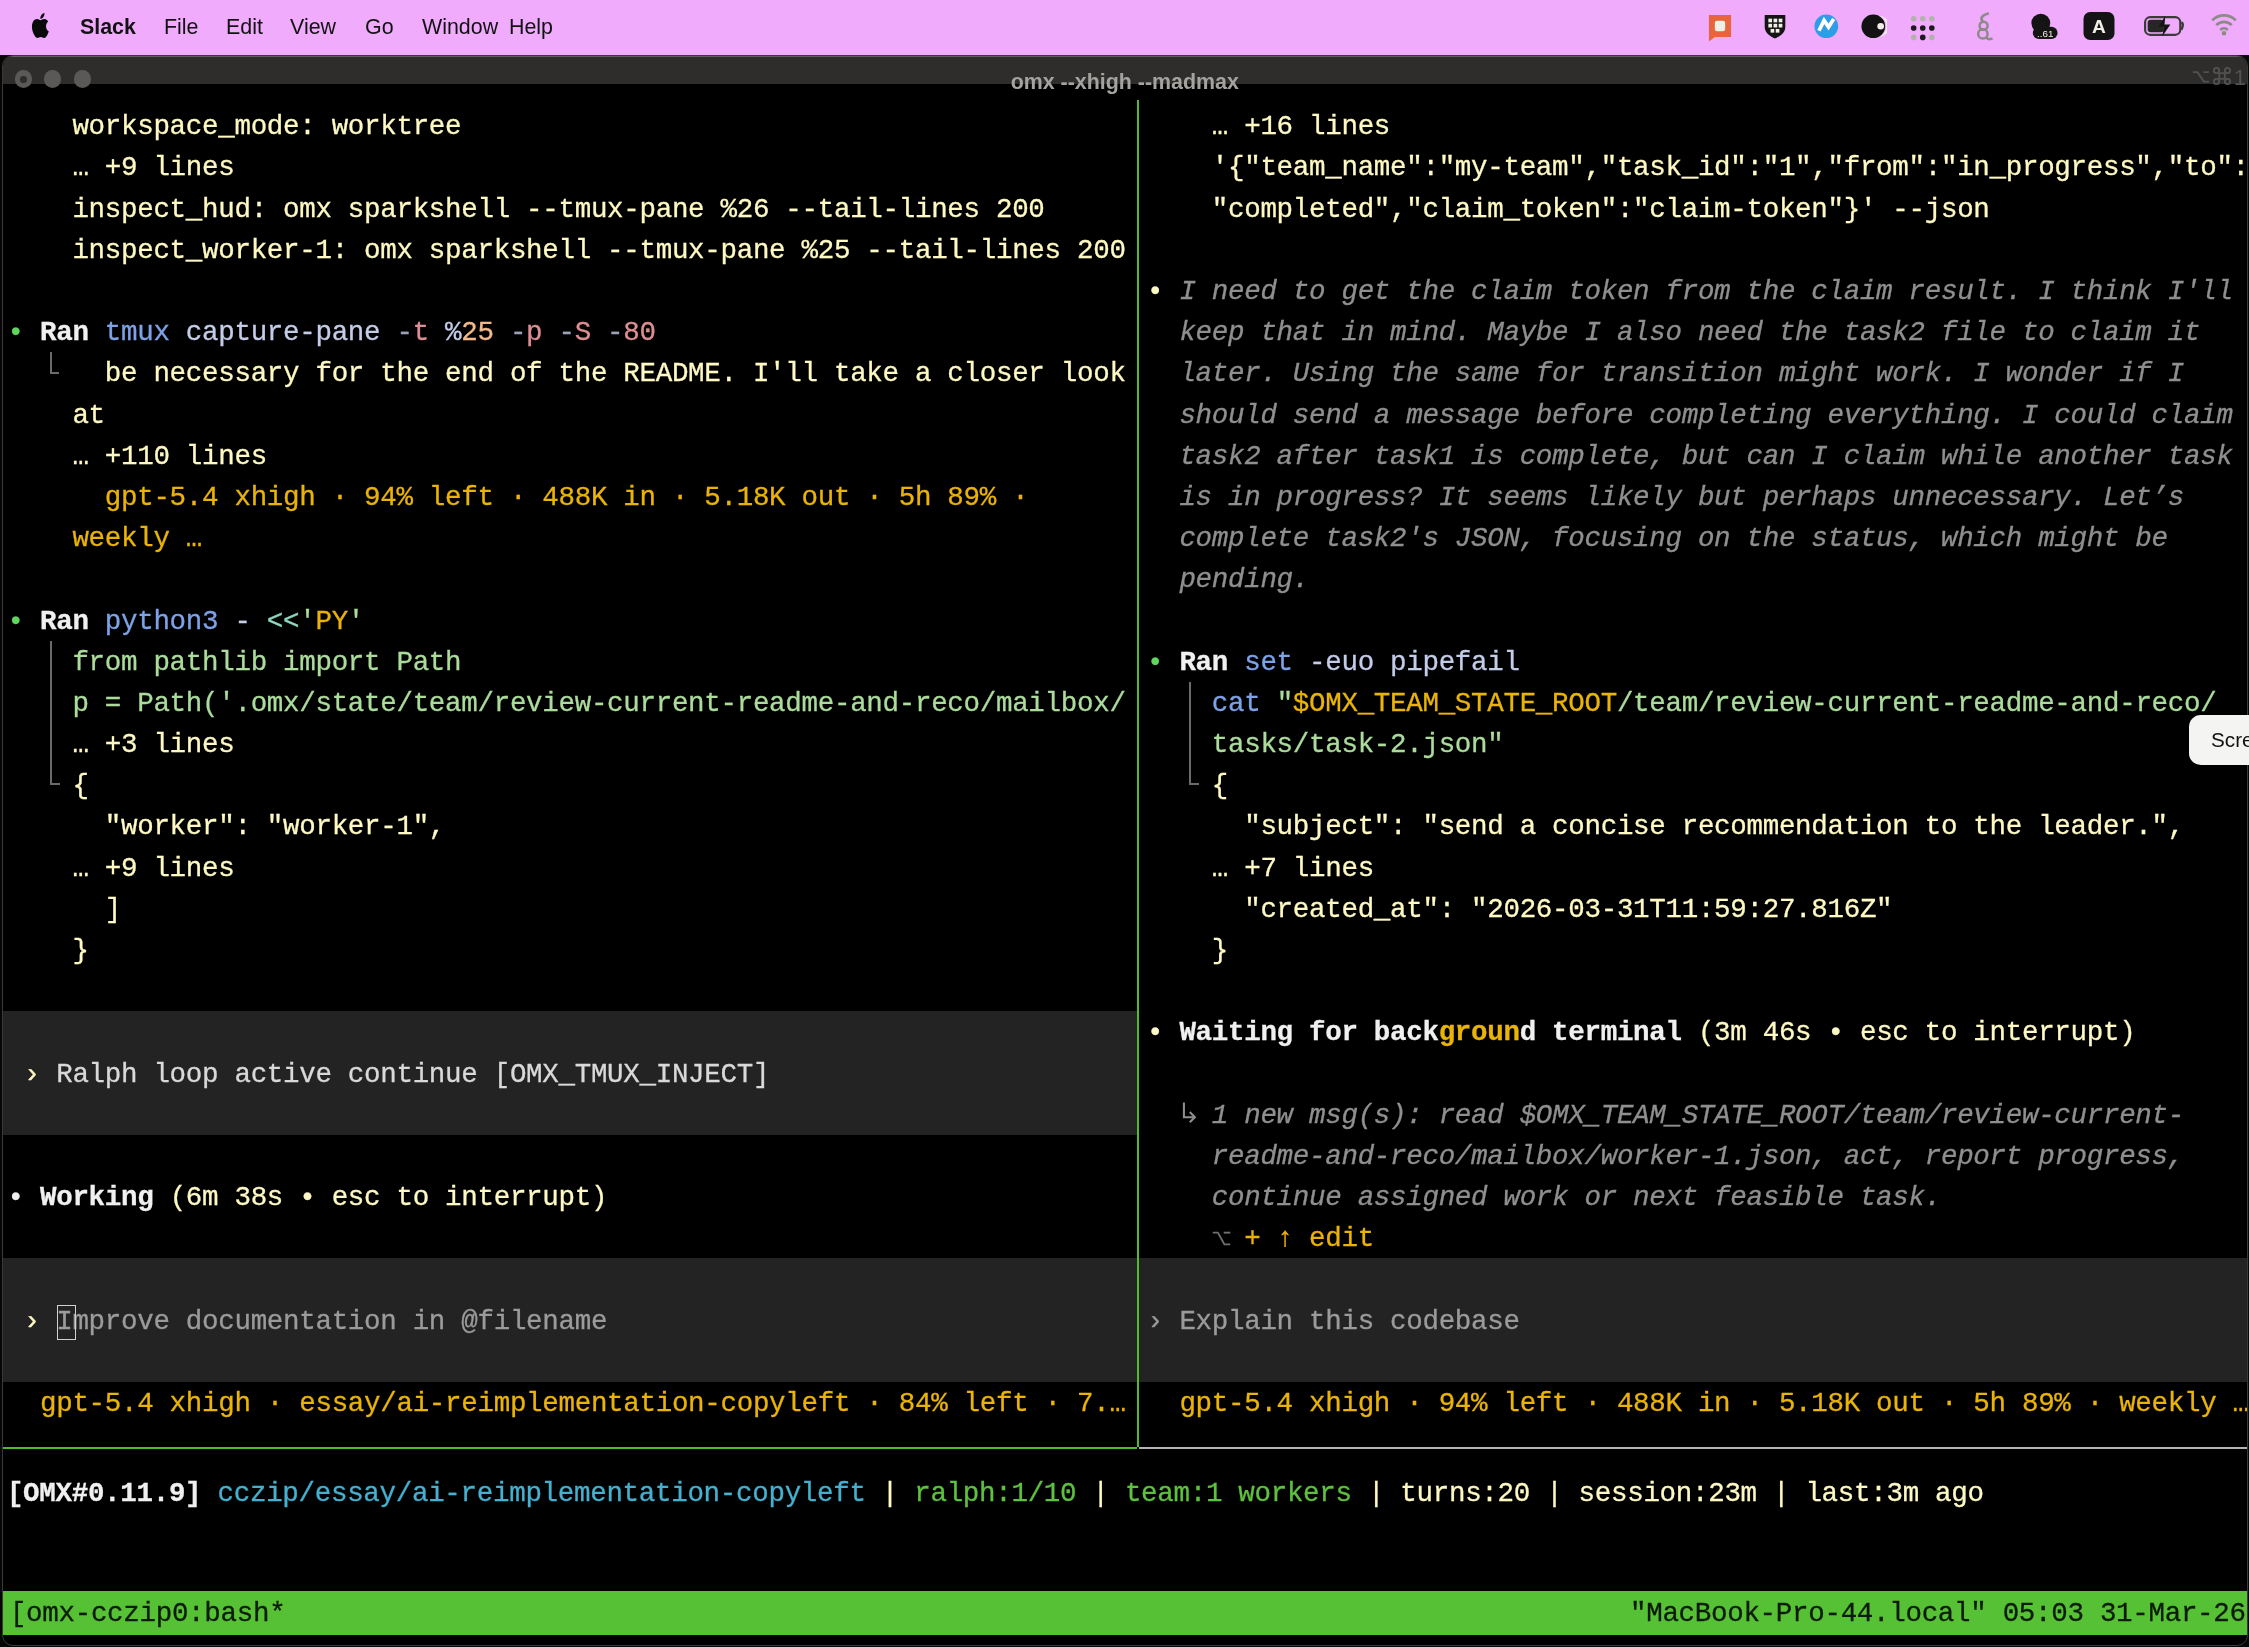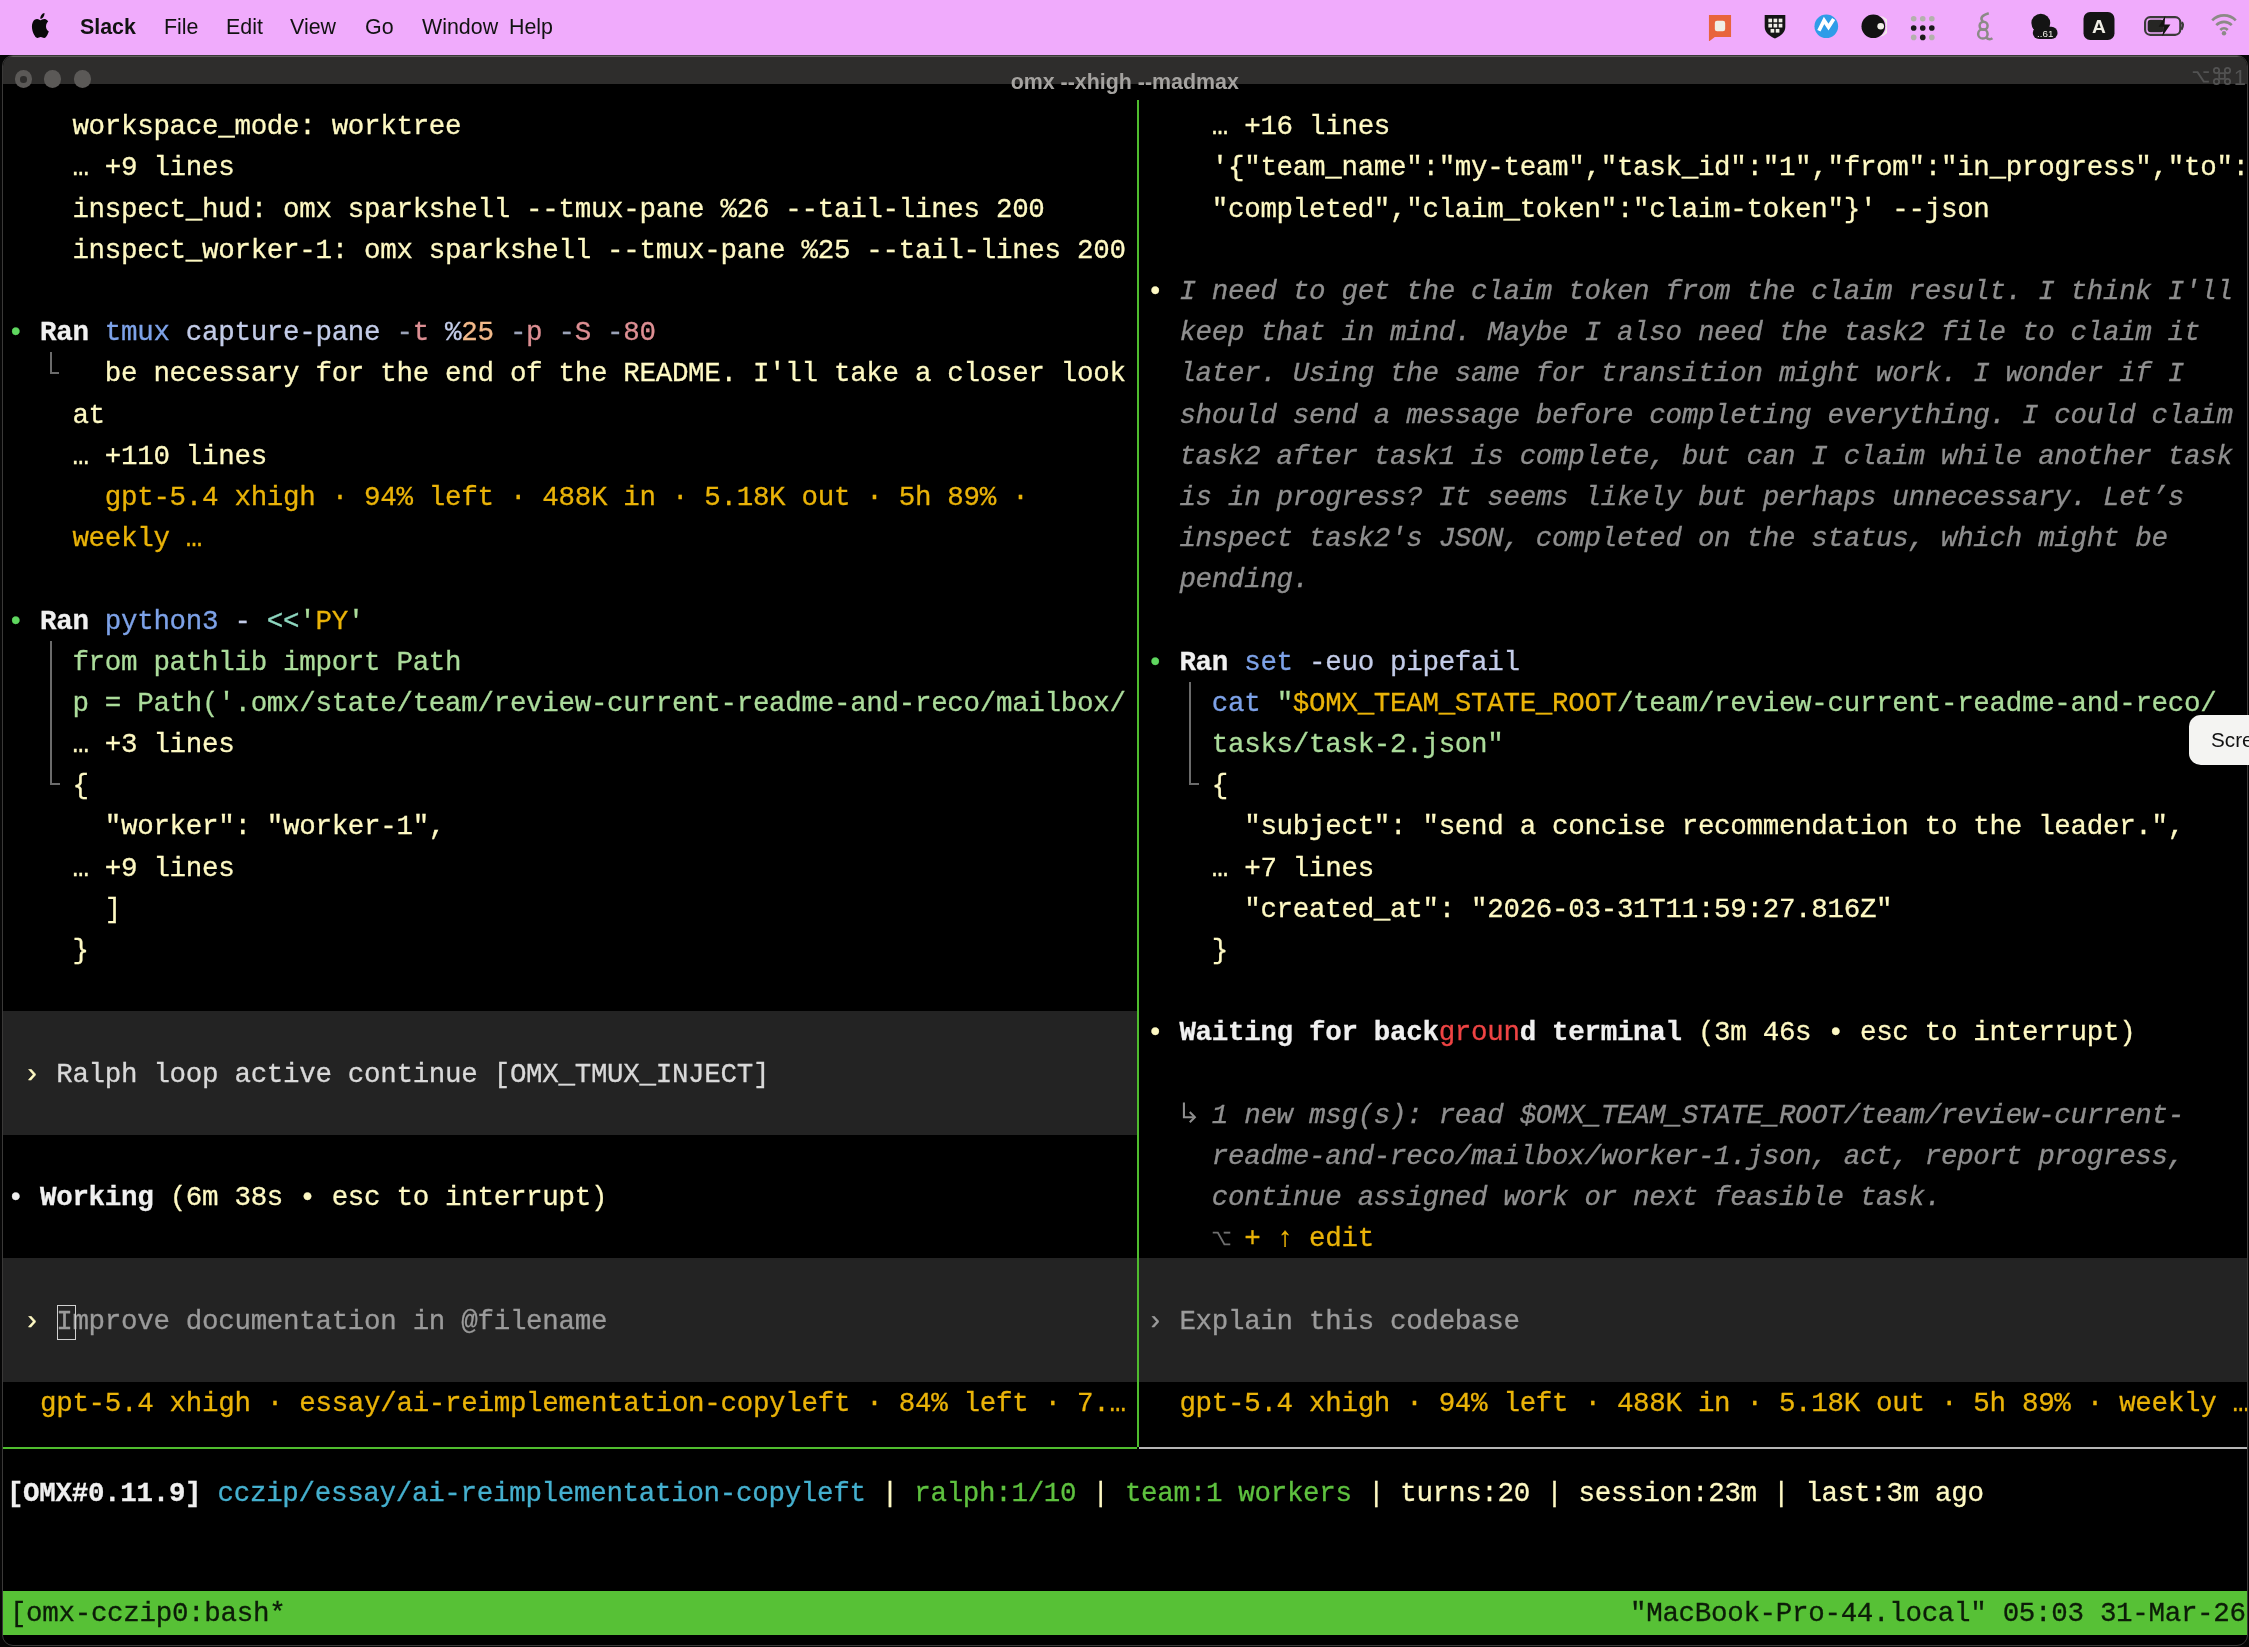--- a/index.html
+++ b/index.html
@@ -7,21 +7,21 @@
 .mi{position:absolute;top:14.8px;font-size:21.4px;line-height:25px;color:#121212}
 #win{position:absolute;left:1.8px;top:55px;width:2246px;height:1591px;background:#000;border-radius:11px;border:0.7px solid #3a3938;overflow:hidden}
 #titlebar{position:absolute;left:0;top:0;width:100%;height:28px;background:#2e2d2c;border-top:1.1px solid #605f5a}
 #title{position:absolute;left:0;top:7.4px;width:100%;height:37px;text-align:center;font-weight:bold;font-size:21.4px;line-height:36px;color:#a5a3a0}
 .tlight{position:absolute;top:13.3px;width:17.7px;height:17.7px;border-radius:50%;background:#5b5957}
 #term{position:absolute;left:-1.8px;top:-55px;width:2250px;height:1648px;font-family:"Liberation Mono",monospace;font-size:27.5px;line-height:41px;letter-spacing:-0.3px;-webkit-text-stroke:0.3px currentColor}
 .row{position:absolute;white-space:pre}
 .g{color:#fef9c3}.dim{color:#eab308}.w{color:#f0f0f0}.lt{color:#d9d9d9}.band{color:#9b9b9b}
 .gb{color:#5fd75f}.bl{color:#7da2e8}.lav{color:#c3cce8}.sal{color:#dd8f93}.org{color:#f2b98a}
 .cy{color:#8fd8c0}.pu{color:#eab308}.gr{color:#abdc9b}.teal{color:#45b0cf}.sg{color:#5ec13f}
-.wb{color:#f0f0f0;font-weight:bold}.dimb{color:#ef4444;font-weight:normal}
+.wb{color:#f0f0f0;font-weight:bold}.dimb{color:#eab308;font-weight:bold}
 .gi{color:#8f8f8f;font-style:italic}
 .md{color:#9aa2b8}
 .tl{position:absolute;background:#6b6b6b}
 .bandbg{position:absolute;left:0;width:1136px;height:124px;background:#232323}
 .bandbgR{position:absolute;left:1138px;width:1112px;height:124px;background:#232323}
 </style></head><body>
 <div id="menubar">
   <svg style="position:absolute;left:30px;top:13.3px" width="20.7" height="25" viewBox="0 0 24 24" preserveAspectRatio="none">
     <path fill="#0a0a0a" d="M12.152 6.896c-.948 0-2.415-1.078-3.96-1.04-2.04.027-3.91 1.183-4.961 3.014-2.117 3.675-.546 9.103 1.519 12.09 1.013 1.454 2.208 3.09 3.792 3.03 1.52-.065 2.09-.987 3.935-.987 1.831 0 2.35.987 3.96.948 1.637-.026 2.676-1.48 3.676-2.948 1.156-1.688 1.636-3.325 1.662-3.415-.039-.013-3.182-1.221-3.22-4.857-.026-3.04 2.48-4.494 2.597-4.559-1.429-2.09-3.623-2.324-4.39-2.376-2-.156-3.675 1.09-4.61 1.09zM15.53 3.83c.843-1.012 1.4-2.427 1.245-3.83-1.207.052-2.662.805-3.532 1.818-.78.896-1.454 2.338-1.273 3.714 1.338.104 2.715-.688 3.559-1.701"></path>
   </svg>
@@ -161,21 +161,21 @@
 <div class="row" style="left:6.6px;top:1382px"><span class="dim">  gpt-5.4 xhigh · essay/ai-reimplementation-copyleft · 84% left · 7.…</span></div>
 <div class="row" style="left:1146px;top:105px"><span class="g">    … +16 lines</span></div>
 <div class="row" style="left:1146px;top:146px"><span class="g">    '{"team_name":"my-team","task_id":"1","from":"in_progress","to":</span></div>
 <div class="row" style="left:1146px;top:188px"><span class="g">    "completed","claim_token":"claim-token"}' --json</span></div>
 <div class="row" style="left:1146px;top:270px"><span class="g">•</span><span class="g"> </span><span class="gi">I need to get the claim token from the claim result. I think I'll</span></div>
 <div class="row" style="left:1146px;top:311px"><span class="gi">  keep that in mind. Maybe I also need the task2 file to claim it</span></div>
 <div class="row" style="left:1146px;top:352px"><span class="gi">  later. Using the same for transition might work. I wonder if I</span></div>
 <div class="row" style="left:1146px;top:394px"><span class="gi">  should send a message before completing everything. I could claim</span></div>
 <div class="row" style="left:1146px;top:435px"><span class="gi">  task2 after task1 is complete, but can I claim while another task</span></div>
 <div class="row" style="left:1146px;top:476px"><span class="gi">  is in progress? It seems likely but perhaps unnecessary. Let’s</span></div>
-<div class="row" style="left:1146px;top:517px"><span class="gi">  inspect task2's JSON, completed on the status, which might be</span></div>
+<div class="row" style="left:1146px;top:517px"><span class="gi">  complete task2's JSON, focusing on the status, which might be</span></div>
 <div class="row" style="left:1146px;top:558px"><span class="gi">  pending.</span></div>
 <div class="row" style="left:1146px;top:641px"><span class="gb">•</span><span class="g"> </span><span class="wb">Ran</span><span class="g"> </span><span class="bl">set</span><span class="g"> </span><span class="lav">-euo</span><span class="g"> </span><span class="lav">pipefail</span></div>
 <div class="row" style="left:1146px;top:682px"><span class="bl">    cat</span><span class="g"> </span><span class="gr">"</span><span class="pu">$OMX_TEAM_STATE_ROOT</span><span class="gr">/team/review-current-readme-and-reco/</span></div>
 <div class="row" style="left:1146px;top:723px"><span class="gr">    tasks/task-2.json"</span></div>
 <div class="row" style="left:1146px;top:764px"><span class="g">    {</span></div>
 <div class="row" style="left:1146px;top:805px"><span class="g">      "subject": "send a concise recommendation to the leader.",</span></div>
 <div class="row" style="left:1146px;top:847px"><span class="g">    … +7 lines</span></div>
 <div class="row" style="left:1146px;top:888px"><span class="g">      "created_at": "2026-03-31T11:59:27.816Z"</span></div>
 <div class="row" style="left:1146px;top:929px"><span class="g">    }</span></div>
 <div class="row" style="left:1146px;top:1011px"><span class="g">•</span><span class="g"> </span><span class="wb">Waiting for back</span><span class="dimb">groun</span><span class="wb">d terminal</span><span class="g"> </span><span class="g">(3m 46s • esc to interrupt)</span></div>

